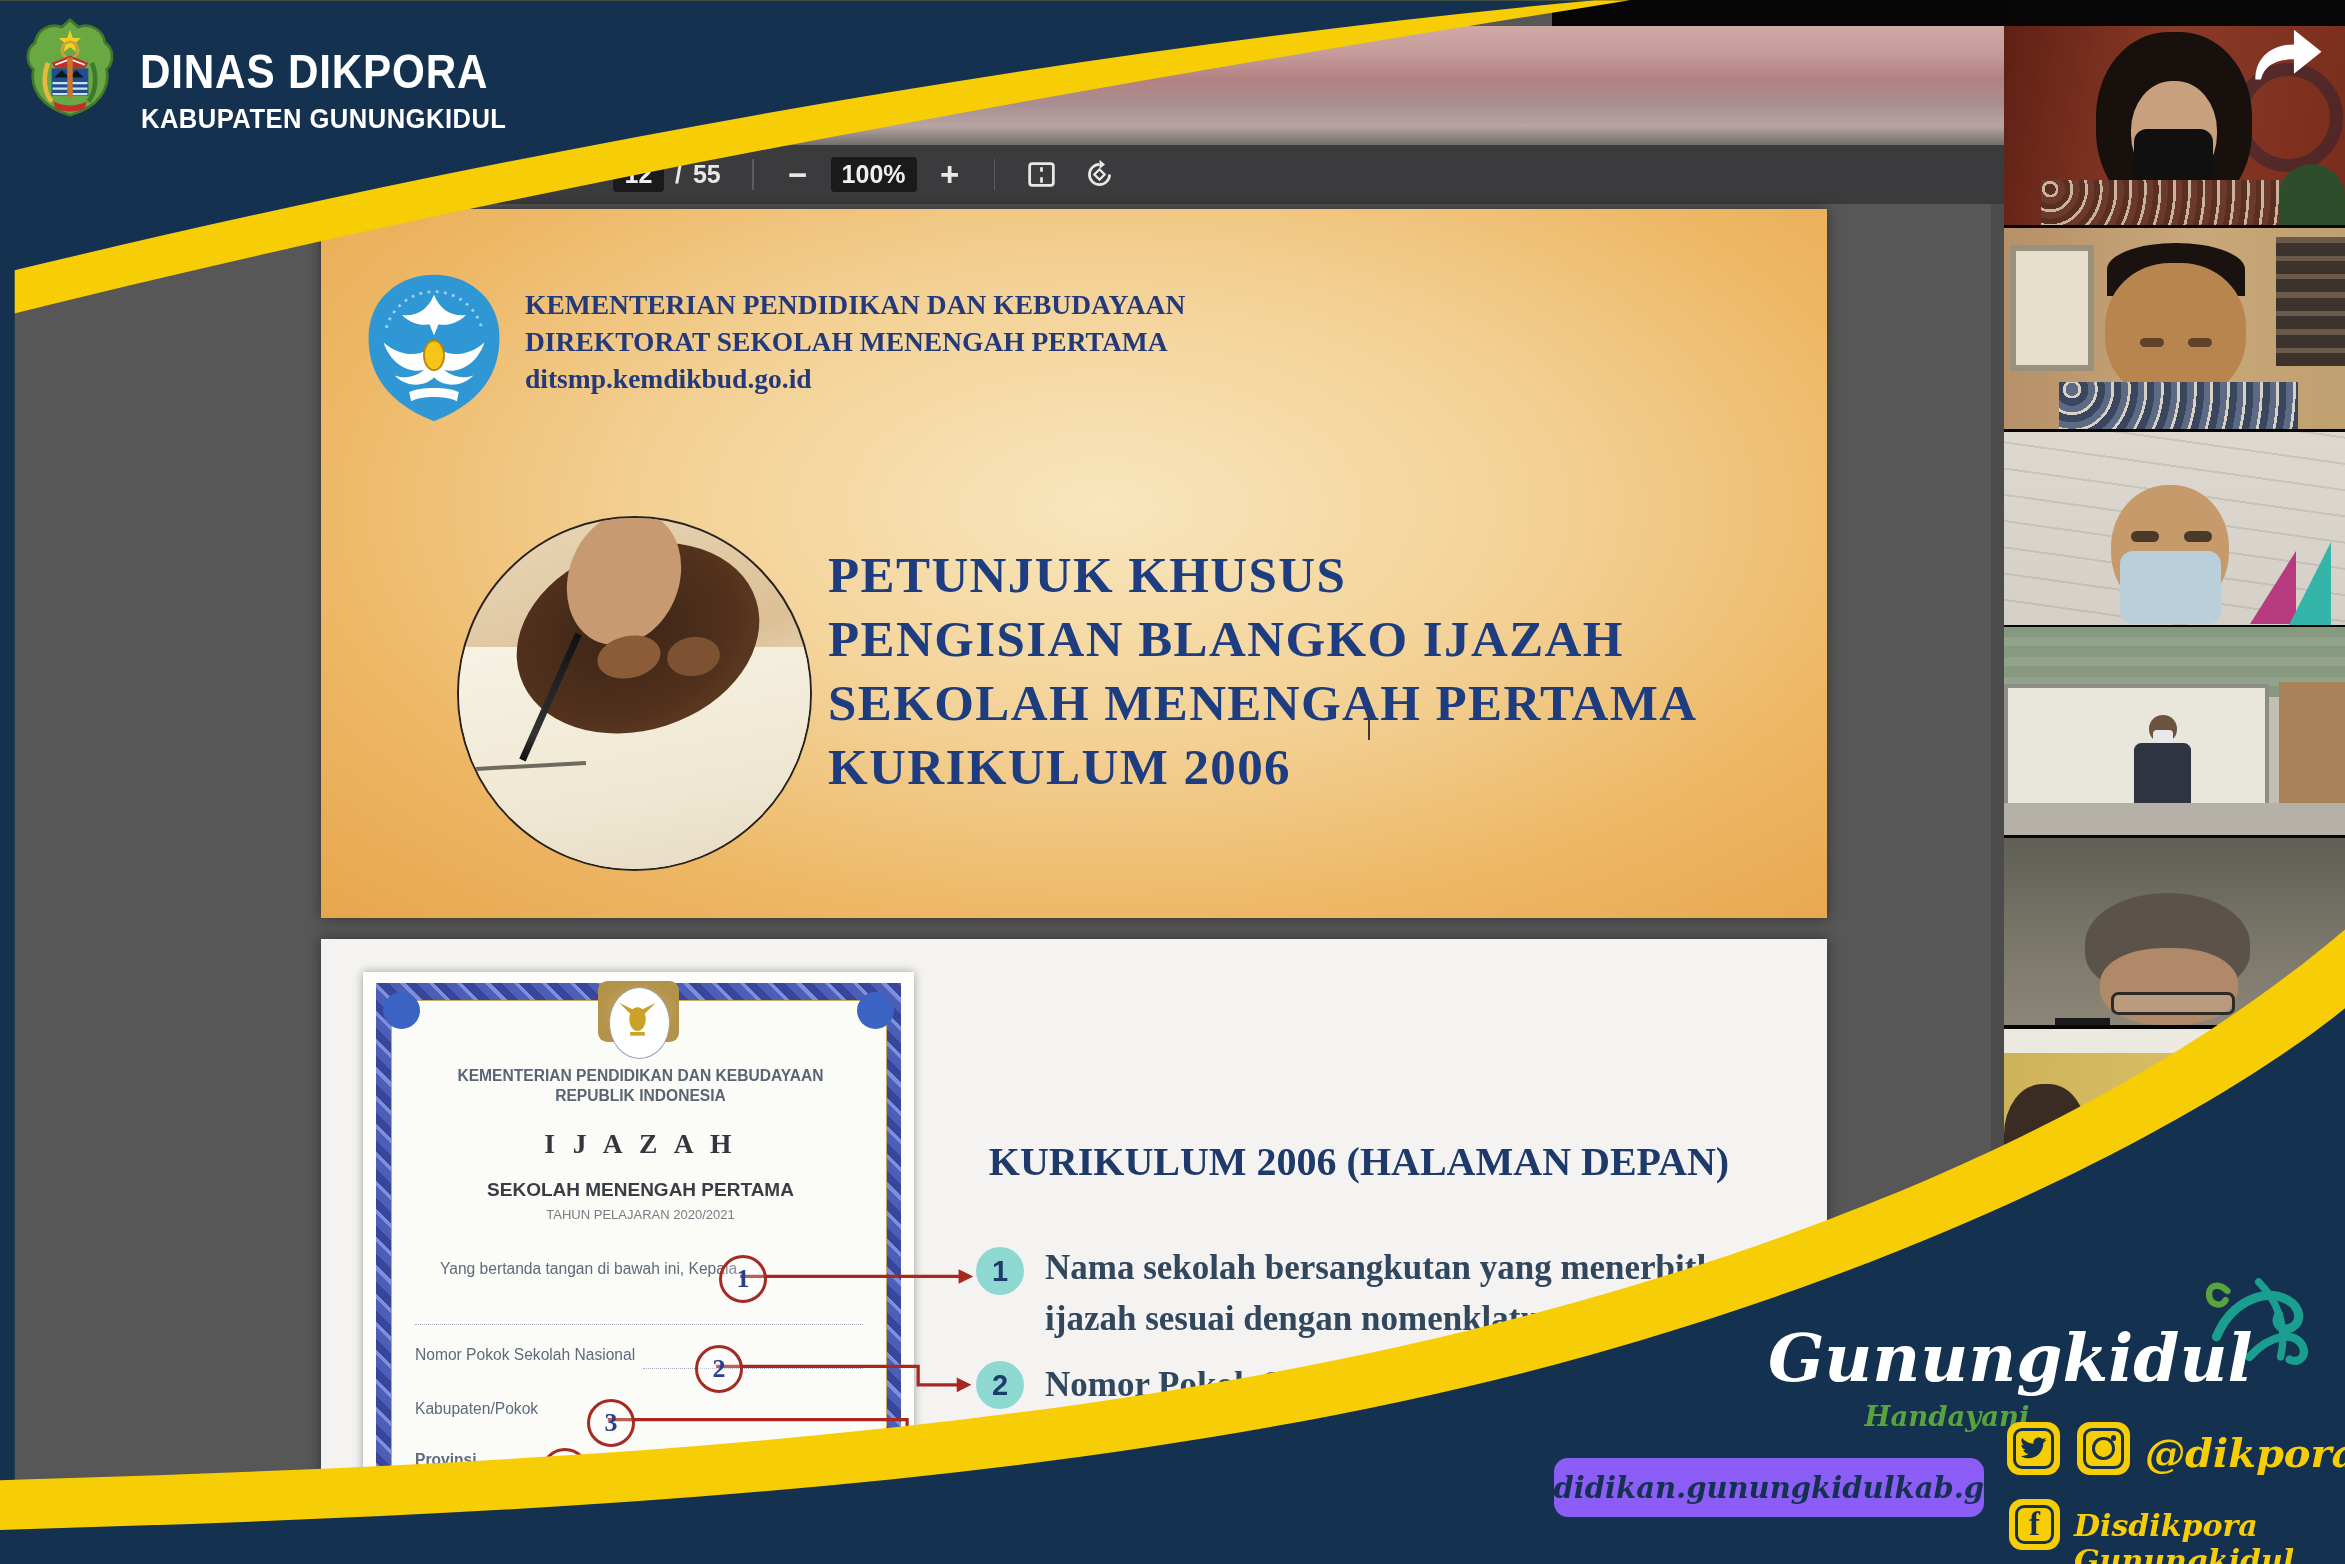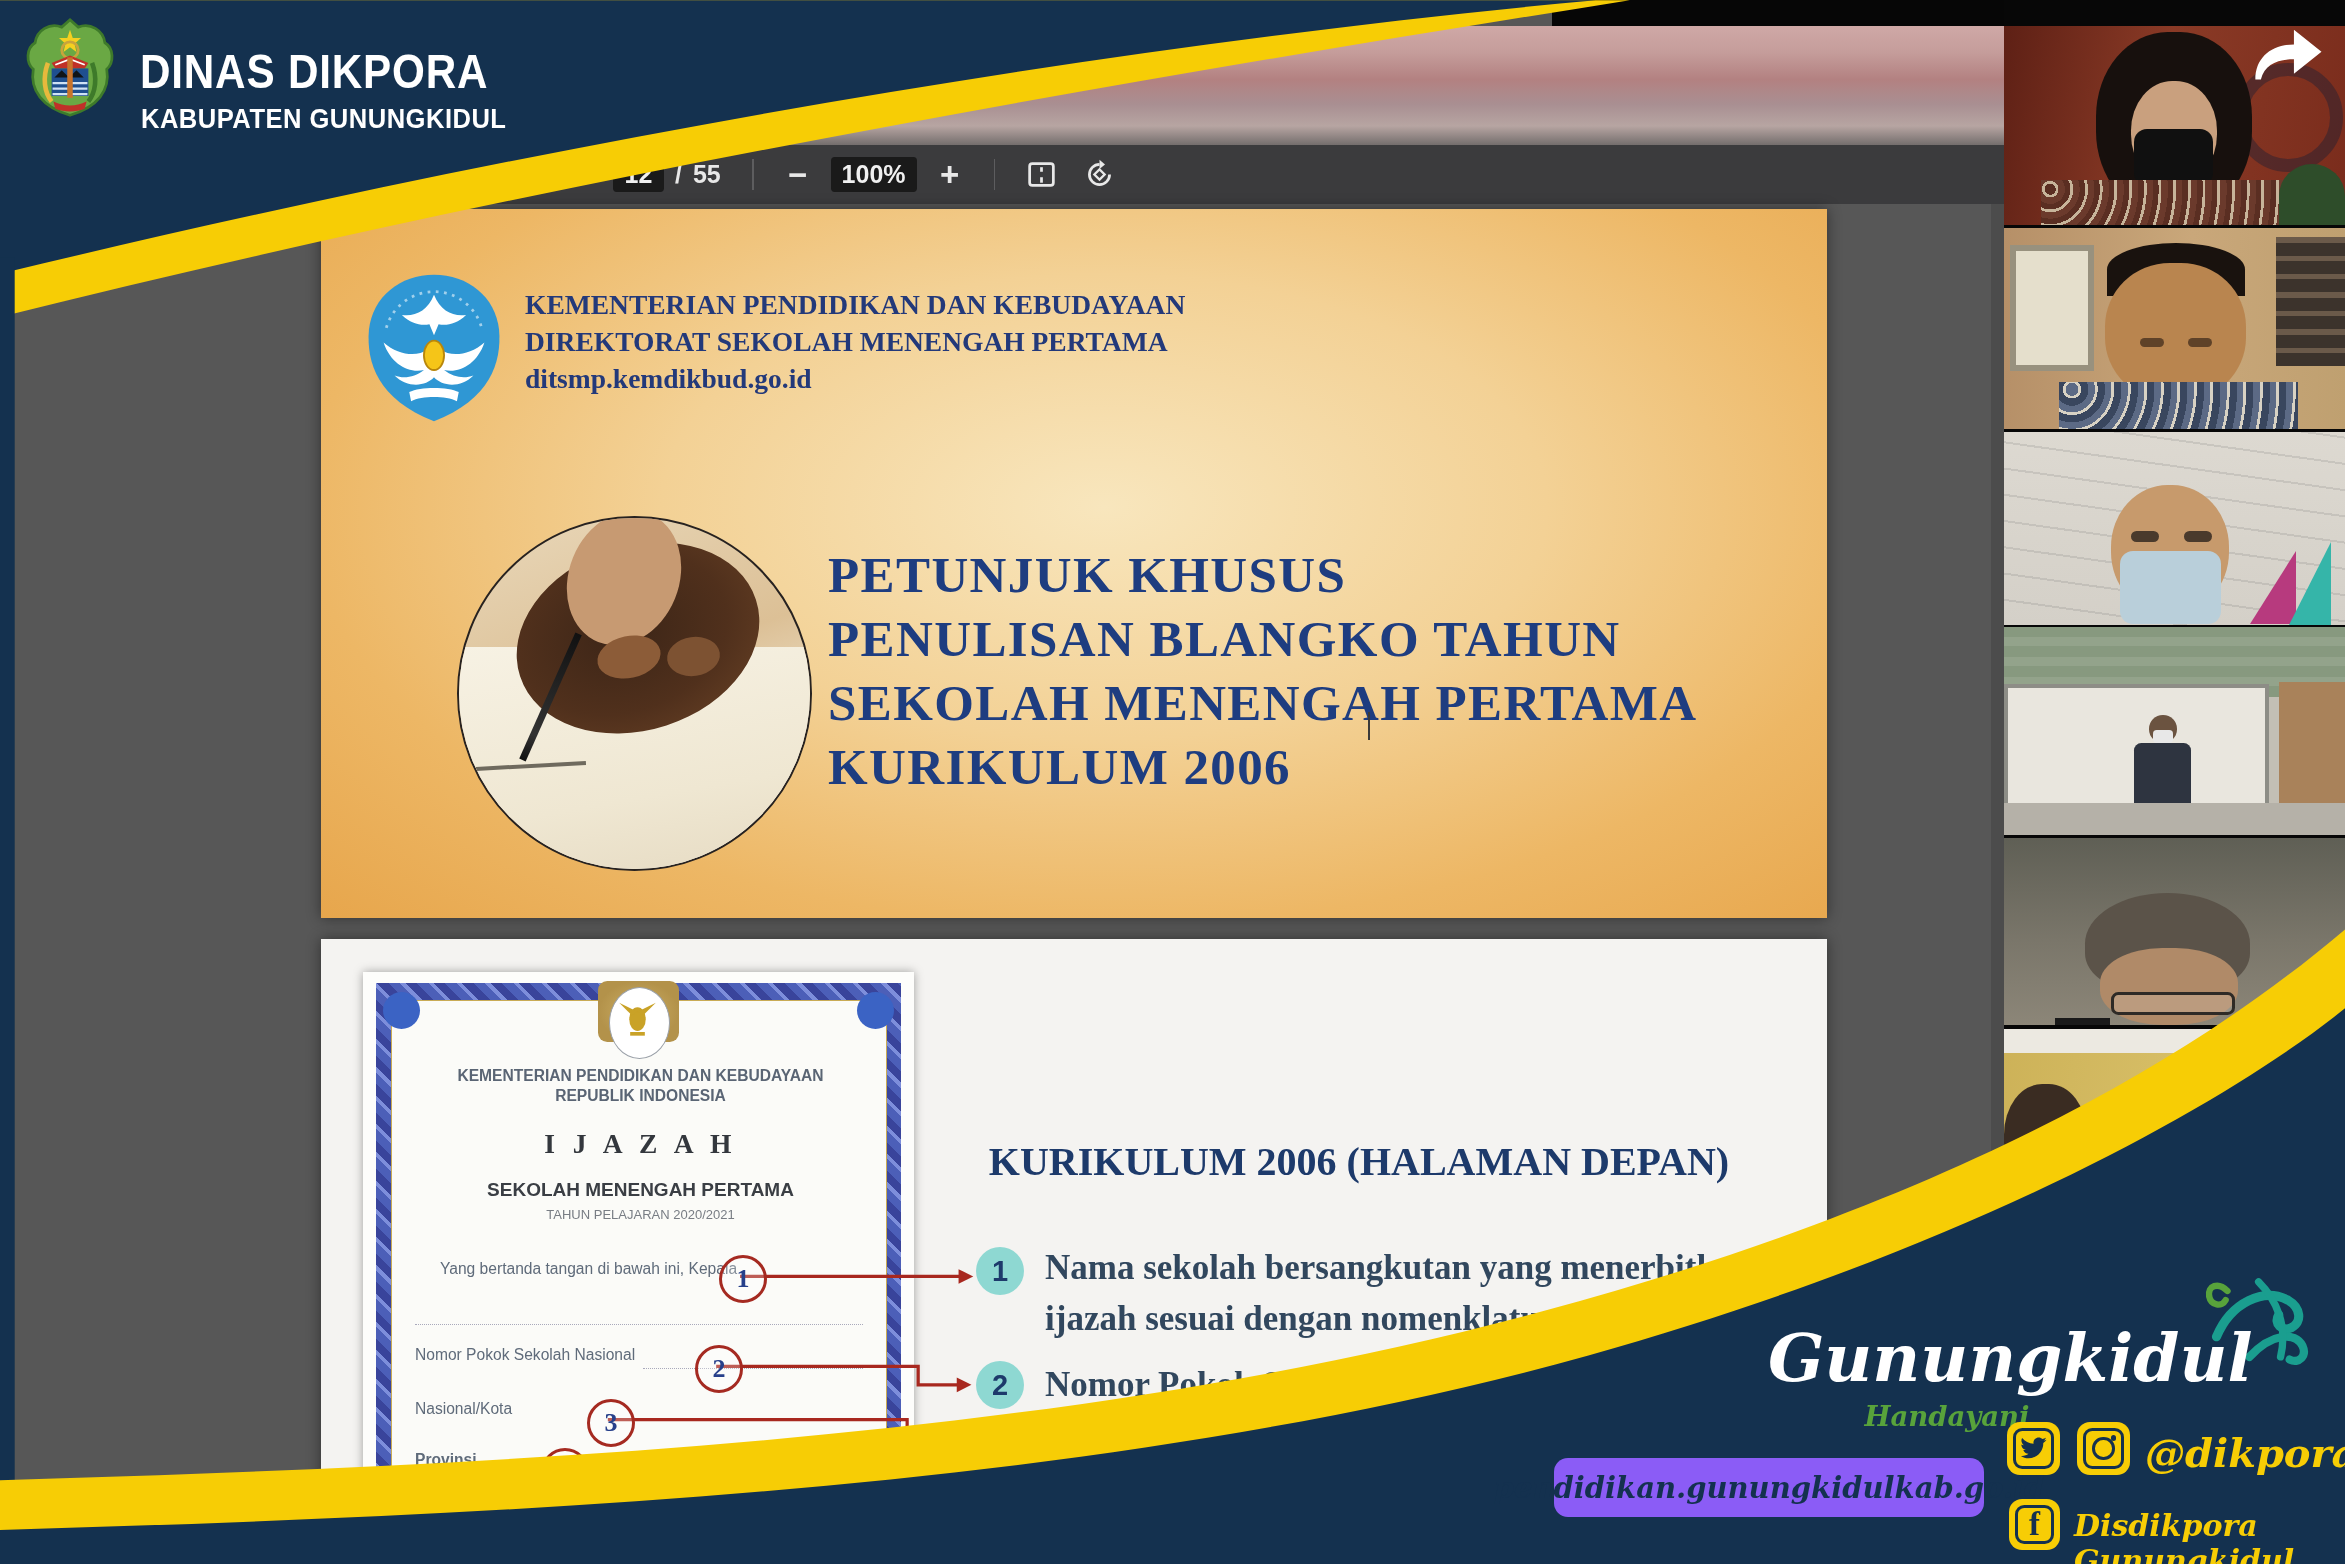--- a/index.html
+++ b/index.html
@@ -123,21 +123,21 @@
       <div class="abs" style="left:55px;top:27.5px;width:248px;height:184px;border-radius:50%;transform:rotate(-18deg);background:radial-gradient(ellipse at 45% 45%,#3c2517 0%,#50301c 55%,#6b4326 100%);"></div>
       <div class="abs" style="left:110px;top:-9.2px;width:110px;height:138px;border-radius:50%;transform:rotate(22deg);background:#c79a72;"></div>
       <div class="abs" style="left:138px;top:118px;width:64px;height:42px;border-radius:50%;transform:rotate(-12deg);background:#8c5c38;"></div>
       <div class="abs" style="left:208px;top:119px;width:53px;height:39px;border-radius:50%;transform:rotate(-8deg);background:#7d5232;"></div>
       <div class="abs" style="left:88px;top:110px;width:7.3px;height:138px;transform:rotate(24deg);background:linear-gradient(#111 0%,#333 80%,#111 100%);"></div>
       <div class="abs" style="left:16.5px;top:246px;width:110px;height:3.7px;background:#6f6a5e;transform:rotate(-3deg);"></div>
     </div>
 
     <div class="abs" style="left:507px;top:334px;width:973px;">
       <div class="s1-title">PETUNJUK KHUSUS</div>
-      <div class="s1-title">PENULISAN BLANGKO TAHUN</div>
+      <div class="s1-title">PENGISIAN BLANGKO IJAZAH</div>
       <div class="s1-title">SEKOLAH MENENGAH PERTAMA</div>
       <div class="s1-title">KURIKULUM 2006</div>
     </div>
     <div class="abs" style="left:1047px;top:503px;width:1.8px;height:27.5px;background:#3a3a3a;"></div>
   </div>
 
   <div class="abs slide2"></div>
 
   <div class="abs ijazah">
     <div class="ij-frame"></div>
@@ -157,21 +157,21 @@
   <div class="abs ij-small" style="left:404px;top:1067px;width:473px;">KEMENTERIAN PENDIDIKAN DAN KEBUDAYAAN</div>
   <div class="abs ij-small" style="left:404px;top:1087px;width:473px;">REPUBLIK INDONESIA</div>
   <div class="abs serif" style="left:404px;top:1128px;width:473px;text-align:center;font-size:27.5px;font-weight:bold;color:#33373d;letter-spacing:5.5px;">I J A Z A H</div>
   <div class="abs" style="left:404px;top:1179px;width:473px;text-align:center;font-size:19px;font-weight:bold;color:#3a3e44;">SEKOLAH MENENGAH PERTAMA</div>
   <div class="abs" style="left:404px;top:1207px;width:473px;text-align:center;font-size:13px;color:#787d84;">TAHUN PELAJARAN 2020/2021</div>
 
   <div class="ij-label" style="left:440px;top:1260px;">Yang bertanda tangan di bawah ini, Kepala</div>
   <div class="abs dotline" style="left:415px;top:1322px;width:448px;"></div>
   <div class="ij-label" style="left:415px;top:1346px;">Nomor Pokok Sekolah Nasional</div>
   <div class="abs dotline" style="left:643px;top:1366px;width:220px;"></div>
-  <div class="ij-label" style="left:415px;top:1400px;">Nasional/Kota</div>
+  <div class="ij-label" style="left:415px;top:1400px;">Kabupaten/Pokok</div>
   <div class="ij-label" style="left:415px;top:1451px;font-weight:bold;">Provinsi</div>
   <div class="ij-label" style="left:786px;top:1456px;color:#8a7a5a;">menerangkan bahwa</div>
 
   <div class="abs" style="left:932px;top:1137px;width:854px;">
     <div class="s2-title">KURIKULUM 2006 (HALAMAN DEPAN)</div>
   </div>
 
   <div class="abs num-circle" style="left:976px;top:1247px;">1</div>
   <div class="abs s2-item" style="left:1045px;top:1242px;width:762px;">
     <div>Nama sekolah bersangkutan yang menerbitkan</div>

